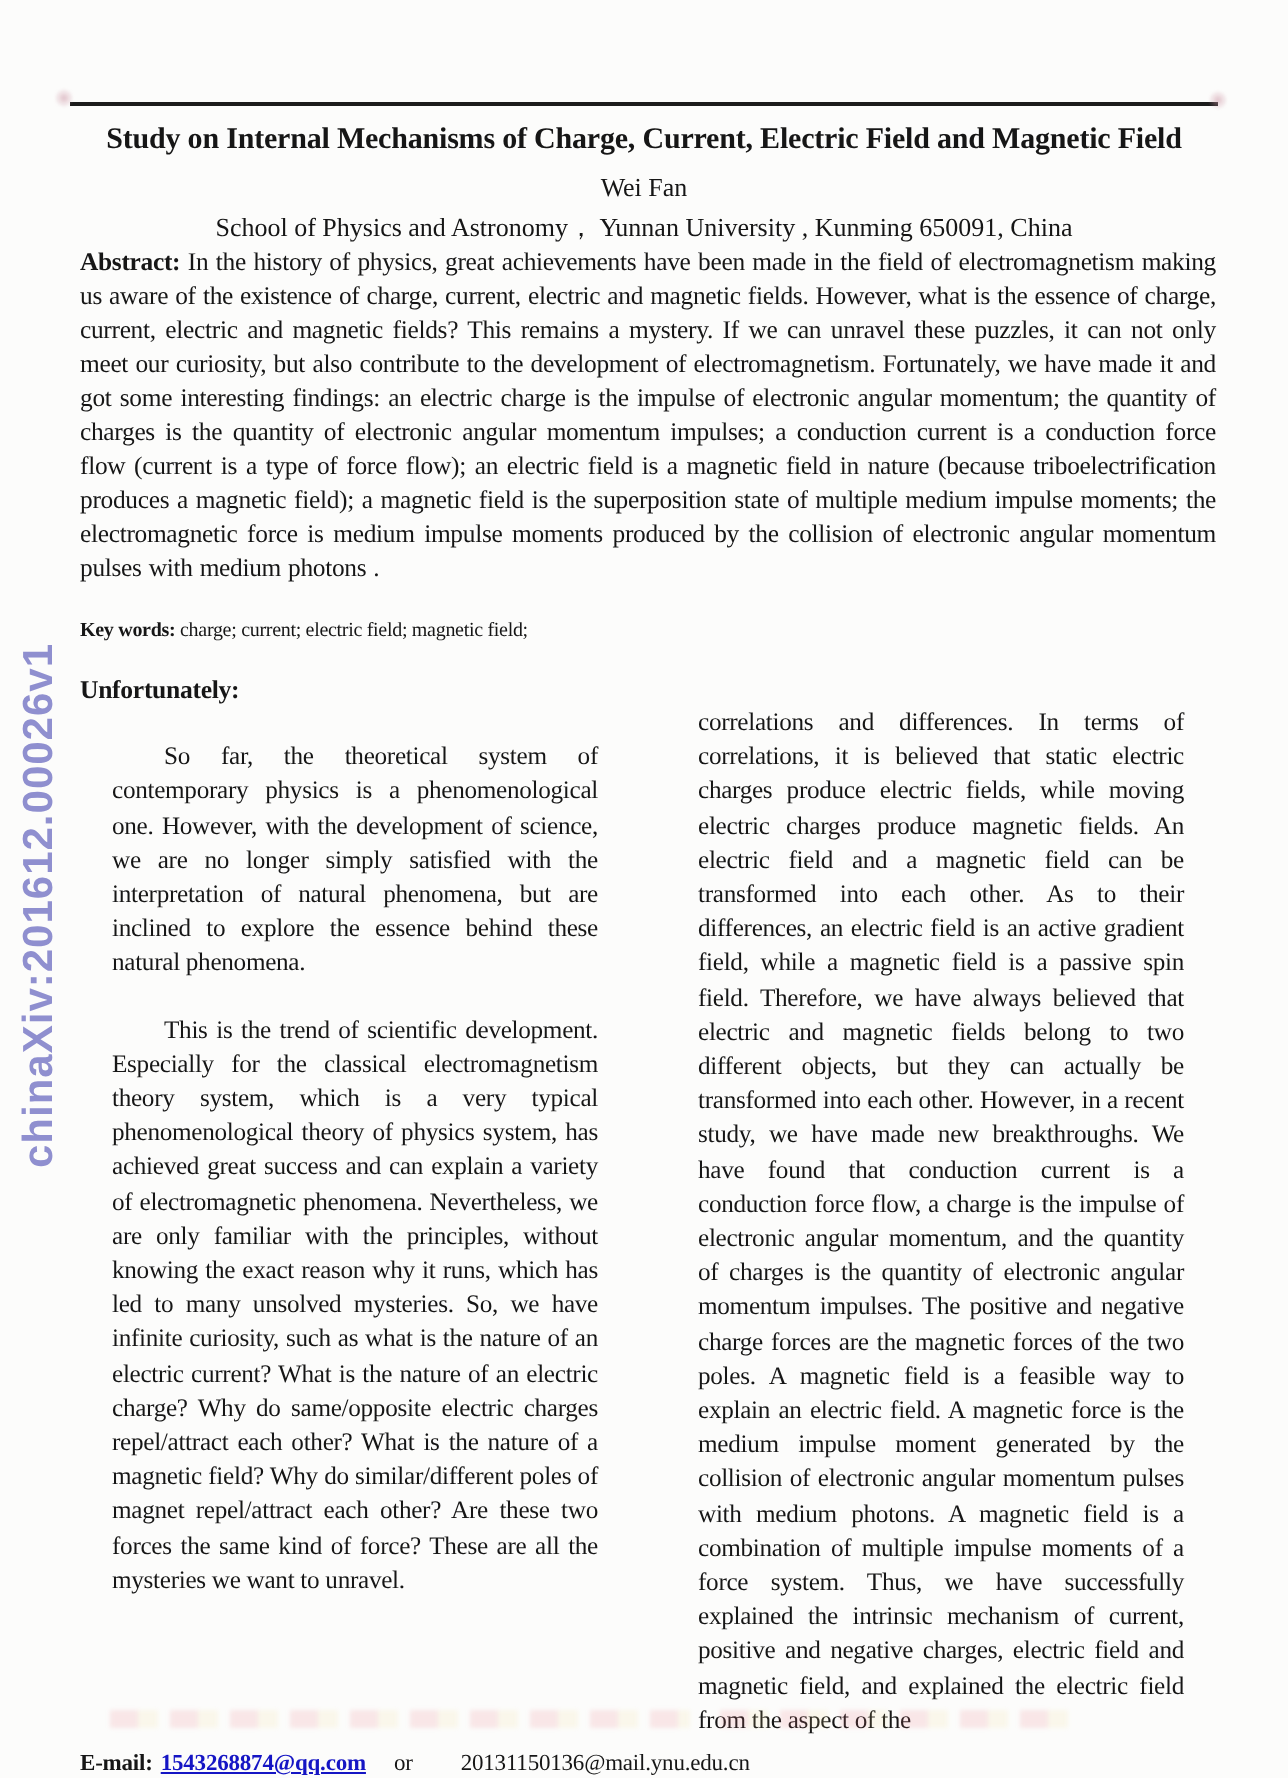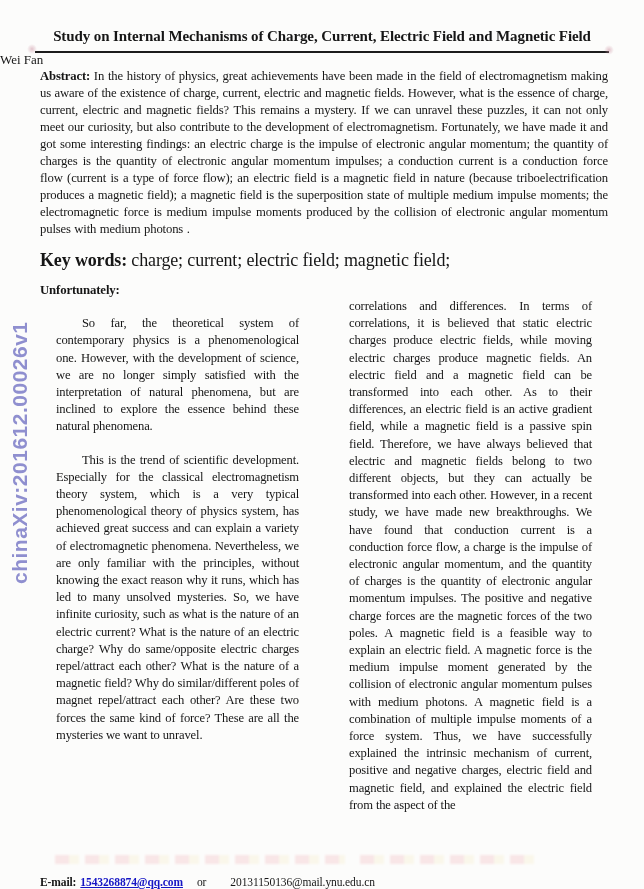--- a/index.html
+++ b/index.html
@@ -41,48 +41,48 @@
   .artifact-ghost{
     position:absolute;left:55px;top:855px;width:290px;height:9px;
     background:repeating-linear-gradient(90deg,
       rgba(235,120,130,0.16) 0 14px,rgba(240,220,140,0.14) 14px 24px,
       rgba(255,255,255,0) 24px 30px);
     filter:blur(1px);
   }
   .artifact-ghost.seg2{left:360px;width:180px;}
 
   .title{
-    padding-top:28px;
+    padding-top:62px;
     text-align:center;
     font-size:15px;
     font-weight:bold;
     letter-spacing:-0.1px;
   }
   .author{
     margin-top:7px;
-    text-align:left;
+    text-align:center;
     font-size:13px;
   }
   .affiliation{
     margin-top:3px;
     text-align:center;
     font-size:13px;
   }
   .abstract{
     margin:0 36px 0 40px;
     text-align:justify;
     font-size:12.7px;
     line-height:17px;
     letter-spacing:-0.15px;
     word-spacing:0.5px;
   }
   .abstract .lead,.keywords .lead{font-weight:bold;}
   .keywords{
     margin:14px 36px 0 40px;
-    font-size:18px;
+    font-size:10px;
     line-height:17px;
     letter-spacing:-0.15px;
   }
   .columns{
     display:flex;
     gap:18px;
     margin:13px 36px 0 40px;
   }
   .col{
     flex:1 1 0;
@@ -124,20 +124,21 @@
   <div class="watermark">chinaXiv:201612.00026v1</div>
 
   <div class="header-rule"></div>
   <div class="artifact-dot left"></div>
   <div class="artifact-dot right"></div>
 
   <div class="title">Study on Internal Mechanisms of Charge, Current, Electric Field and Magnetic Field</div>
 
   <div class="author">Wei Fan</div>
 
+  <div class="affiliation">School of Physics and Astronomy， Yunnan University , Kunming 650091, China</div>
 
   <p class="abstract"><span class="lead">Abstract:</span><span> In the history of physics, great achievements have been made in the field of electromagnetism making us aware of the existence of charge, current, electric and magnetic fields. However, what is the essence of charge, current, electric and magnetic fields? This remains a mystery. If we can unravel these puzzles, it can not only meet our curiosity, but also contribute to the development of electromagnetism. Fortunately, we have made it and got some interesting findings: an electric charge is the impulse of electronic angular momentum; the quantity of charges is the quantity of electronic angular momentum impulses; a conduction current is a conduction force flow (current is a type of force flow); an electric field is a magnetic field in nature (because triboelectrification produces a magnetic field); a magnetic field is the superposition state of multiple medium impulse moments; the electromagnetic force is medium impulse moments produced by the collision of electronic angular momentum pulses with medium photons .</span></p>
 
   <p class="keywords"><span class="lead">Key words:</span><span> charge; current; electric field; magnetic field;</span></p>
 
   <div class="columns">
     <div class="col">
       <h3>Unfortunately:</h3>
       <p>So far, the theoretical system of contemporary physics is a phenomenological one. However, with the development of science, we are no longer simply satisfied with the interpretation of natural phenomena, but are inclined to explore the essence behind these natural phenomena.</p>
       <p>This is the trend of scientific development. Especially for the classical electromagnetism theory system, which is a very typical phenomenological theory of physics system, has achieved great success and can explain a variety of electromagnetic phenomena. Nevertheless, we are only familiar with the principles, without knowing the exact reason why it runs, which has led to many unsolved mysteries. So, we have infinite curiosity, such as what is the nature of an electric current? What is the nature of an electric charge? Why do same/opposite electric charges repel/attract each other? What is the nature of a magnetic field? Why do similar/different poles of magnet repel/attract each other? Are these two forces the same kind of force? These are all the mysteries we want to unravel.</p>

